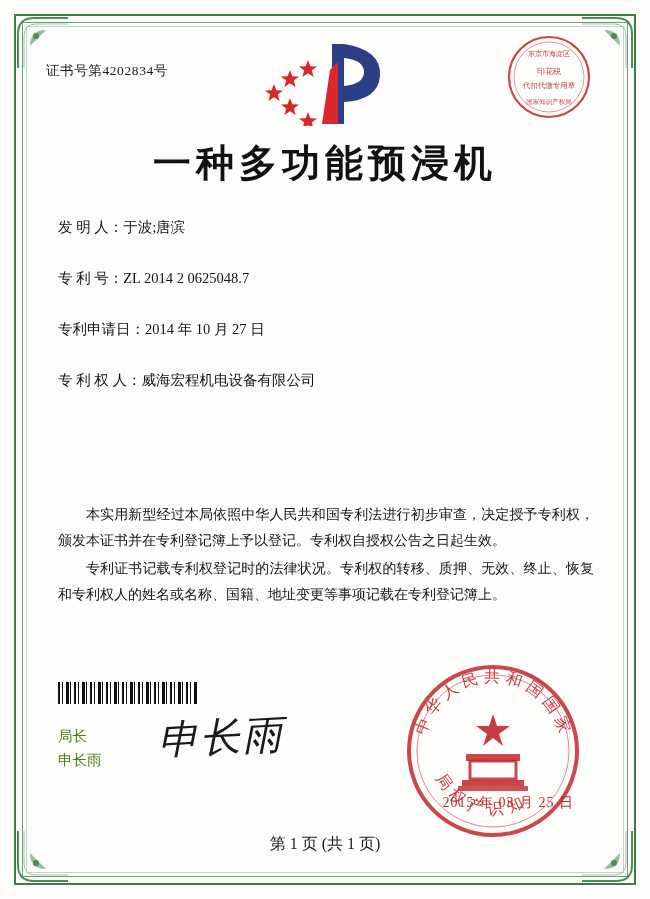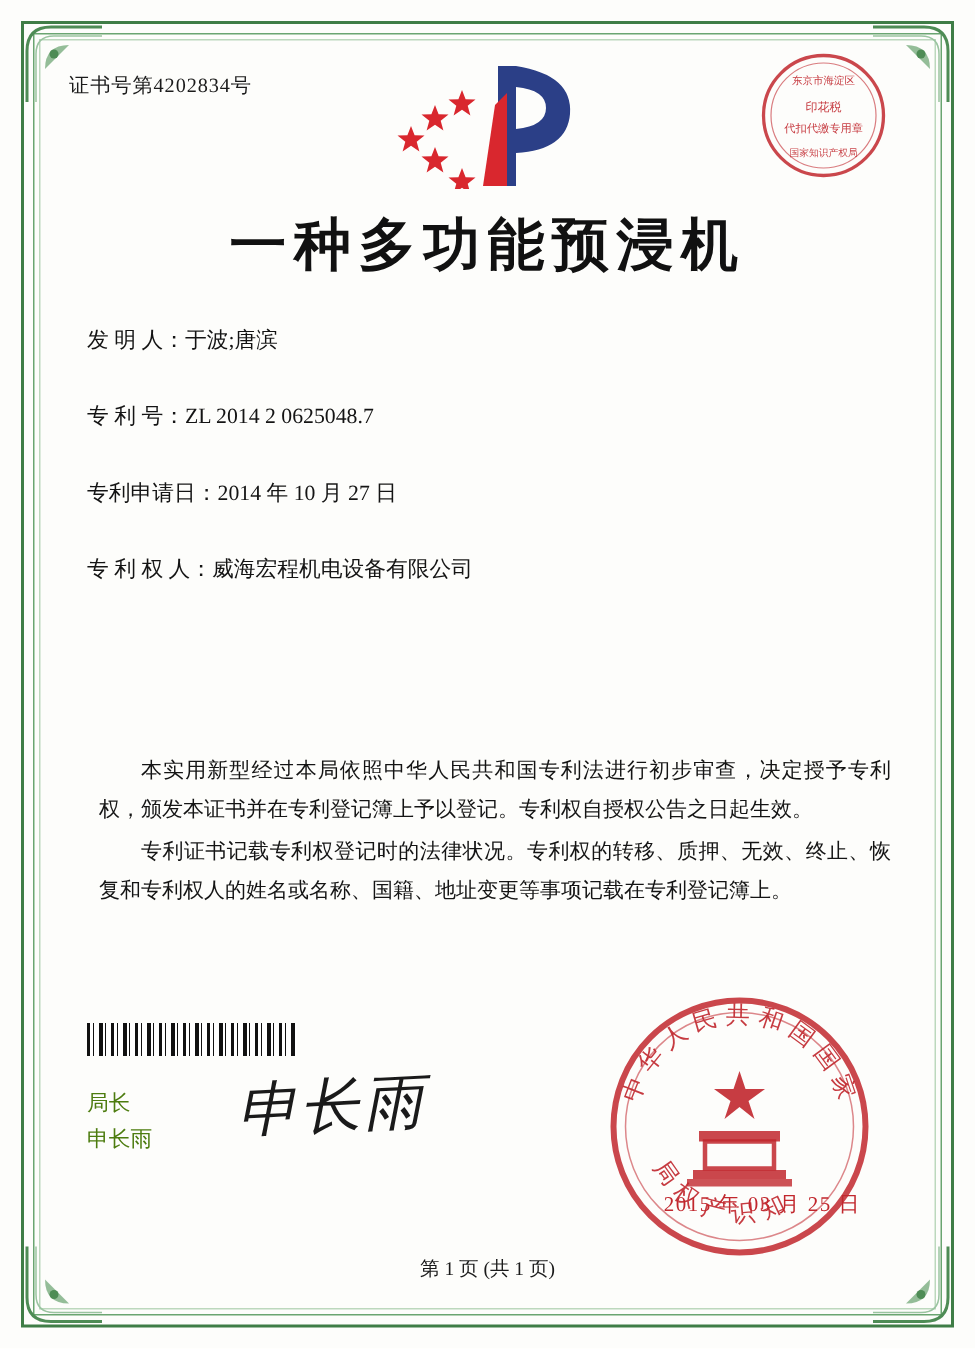--- a/index.html
+++ b/index.html
@@ -57,21 +57,21 @@
 
   
   .content {
     position: absolute;
     left: 40px; top: 34px; right: 40px; bottom: 34px;
   }
 
   .cert-no {
     position: absolute;
     left: 6px;
-    top: 14px;
+    top: 28px;
     font-size: 13.5px;
     letter-spacing: 0.6px;
     color: #1b1b1b;
     font-family: "Liberation Serif", serif;
   }
 
   
   .emblem {
     position: absolute;
     left: 50%;
@@ -133,21 +133,21 @@
     position: absolute;
     top: 468px;
     left: 18px;
     right: 16px;
     font-size: 14px;
     line-height: 26px;
     color: #141414;
     text-align: justify;
   }
   .body-text p {
-    margin: 0 0 2px 8px;
+    margin: 0 0 2px 0;
     text-indent: 28px;
   }
 
   
   .barcode {
     position: absolute;
     left: 18px;
     top: 648px;
     width: 140px;
     height: 22px;
@@ -199,21 +199,21 @@
     letter-spacing: 1px;
   }
 
   
   .footer {
     position: absolute;
     bottom: 10px;
     left: 0;
     width: 100%;
     text-align: center;
-    font-size: 13px;
+    font-size: 16px;
     color: #1a1a1a;
   }
 </style>
 </head>
 <body>
 
 <div class="certificate">
 
   <div class="border-outer"></div>
   <div class="border-inner"></div>

